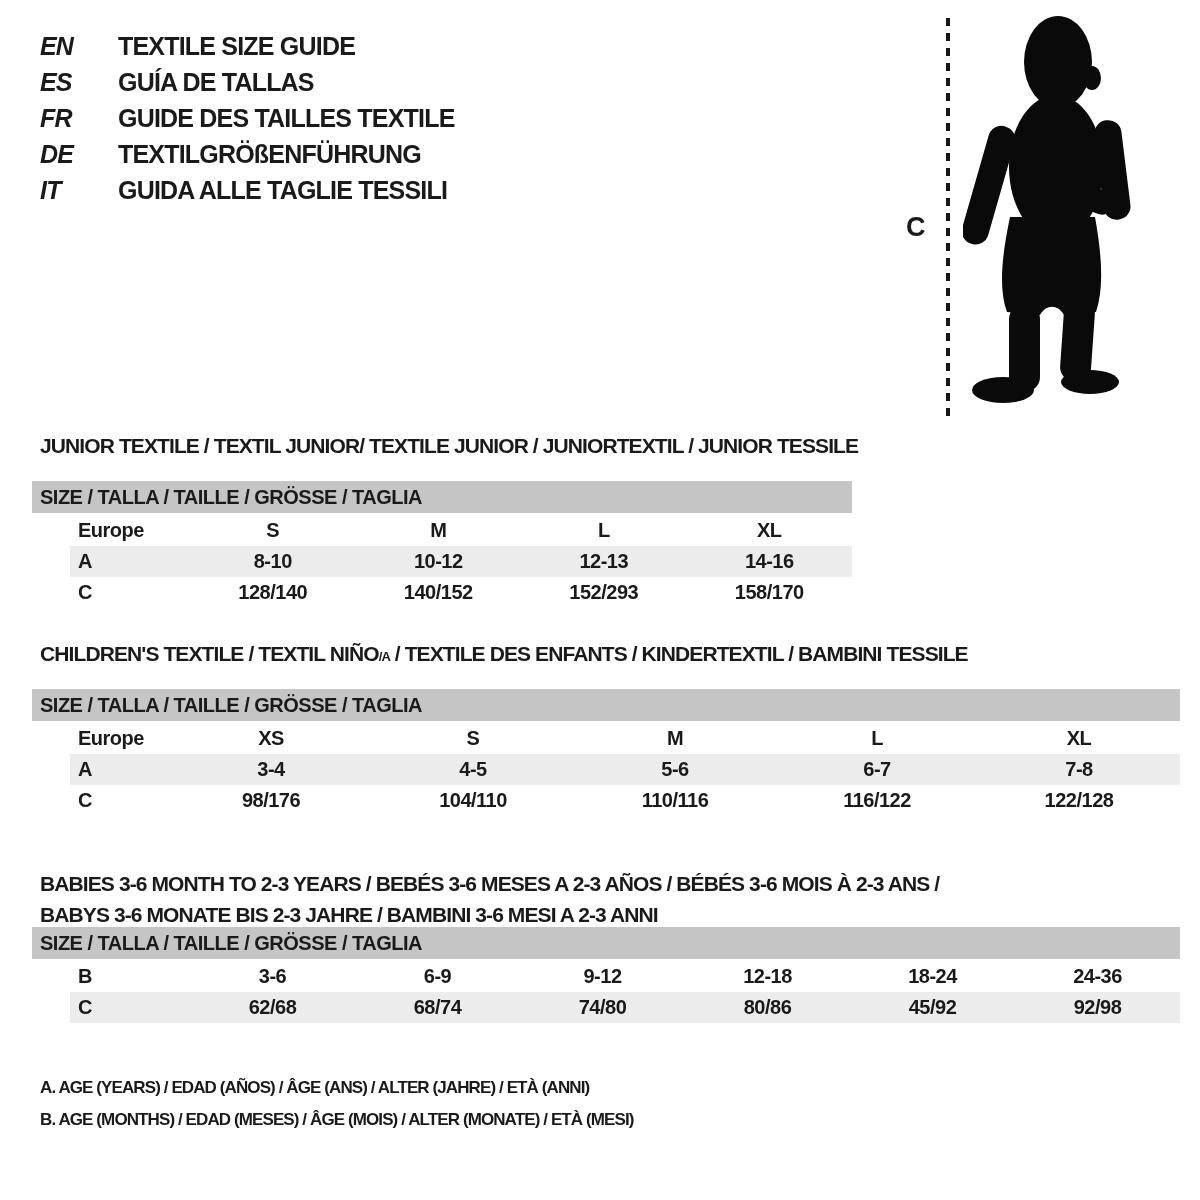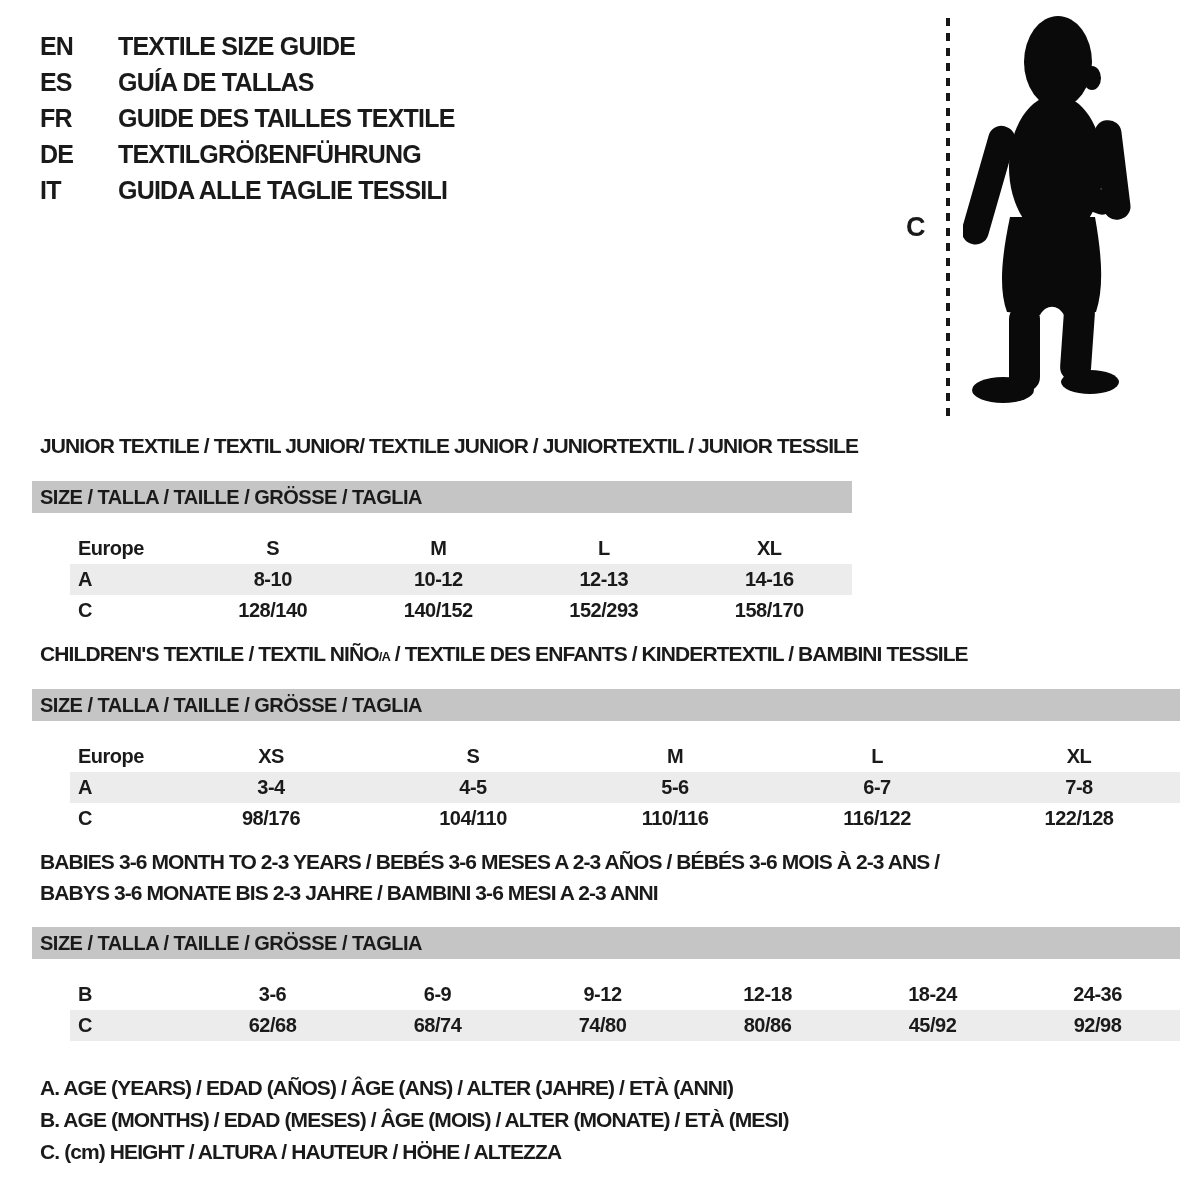--- a/index.html
+++ b/index.html
@@ -4,45 +4,45 @@
 <style>
   html,body{margin:0;padding:0;background:#ffffff;}
   .canvas{
     position:relative;width:1200px;height:1200px;background:#ffffff;
     font-family:"Liberation Sans",sans-serif;font-weight:bold;color:#1a1a1a;
     overflow:hidden;
   }
   
   .lang-block{position:absolute;left:40px;top:28px;font-size:25px;letter-spacing:-0.8px;line-height:36px;}
   .lang-row{display:flex;}
-  .lang-code{width:78px;flex:0 0 78px;}
+  .lang-code{width:78px;flex:0 0 78px;font-style:italic;}
   .lang-title{white-space:nowrap;}
   
   .measure-line{position:absolute;left:946px;top:18px;width:4px;height:398px;
     background:repeating-linear-gradient(to bottom,#161616 0 8px,transparent 8px 15px);}
   .measure-label{position:absolute;left:906px;top:212px;font-size:27px;}
   .sil-svg{position:absolute;left:963px;top:12px;}
   
   .sec-title{position:absolute;left:40px;font-size:21px;letter-spacing:-0.9px;white-space:nowrap;}
   .two-line{line-height:31px;}
   .sub{font-size:13px;}
   
   .sizetable{position:absolute;left:32px;font-size:20px;letter-spacing:-0.5px;}
-  .thead{height:32px;line-height:32px;background:var(--header-bar,#c5c5c5);padding-left:8px;margin-bottom:20px;}
+  .thead{height:32px;line-height:32px;background:var(--header-bar,#c5c5c5);padding-left:8px;margin-bottom:2px;}
   .trow{display:grid;height:31px;line-height:31px;align-items:center;margin-left:38px;}
   .cols4{grid-template-columns:120px repeat(4,1fr);}
   .cols5{grid-template-columns:100px repeat(5,1fr);}
   .cols6{grid-template-columns:120px repeat(6,1fr);}
   .tlabel{padding-left:8px;text-align:left;}
   .tcell{text-align:center;}
   .shaded{background:var(--row-shaded,#ececec);}
   .w-junior{width:820px;}
   .w-wide{width:1148px;}
   
-  .footnotes{position:absolute;left:40px;top:1072px;font-size:21px;letter-spacing:-0.9px;line-height:32px;}
+  .footnotes{position:absolute;left:40px;top:1072px;font-size:17px;letter-spacing:-0.9px;line-height:32px;}
 </style>
 </head>
 <body>
 
 <div class="canvas">
 
   <div class="lang-block">
     <div class="lang-row">
       <span class="lang-code">EN</span>
       <span class="lang-title">TEXTILE SIZE GUIDE</span>
@@ -129,21 +129,21 @@
     <div class="trow cols5">
       <span class="tlabel">C</span>
       <span class="tcell">98/176</span>
       <span class="tcell">104/110</span>
       <span class="tcell">110/116</span>
       <span class="tcell">116/122</span>
       <span class="tcell">122/128</span>
     </div>
   </div>
 
-  <div class="sec-title two-line" style="top:846px">
+  <div class="sec-title two-line" style="top:868px">
     <div>BABIES 3-6 MONTH TO 2-3 YEARS / BEBÉS 3-6 MESES A 2-3 AÑOS / BÉBÉS 3-6 MOIS À 2-3 ANS /</div>
     <div>BABYS 3-6 MONATE BIS 2-3 JAHRE / BAMBINI 3-6 MESI A 2-3 ANNI</div>
   </div>
   <div class="sizetable w-wide" style="top:927px">
     <div class="thead">SIZE / TALLA / TAILLE / GRÖSSE / TAGLIA</div>
     <div class="trow cols6">
       <span class="tlabel">B</span>
       <span class="tcell">3-6</span>
       <span class="tcell">6-9</span>
       <span class="tcell">9-12</span>
@@ -158,16 +158,15 @@
       <span class="tcell">74/80</span>
       <span class="tcell">80/86</span>
       <span class="tcell">45/92</span>
       <span class="tcell">92/98</span>
     </div>
   </div>
 
   <div class="footnotes">
     <div>A. AGE (YEARS) / EDAD (AÑOS) / ÂGE (ANS) / ALTER (JAHRE) / ETÀ (ANNI)</div>
     <div>B. AGE (MONTHS) / EDAD (MESES) / ÂGE (MOIS) / ALTER (MONATE) / ETÀ (MESI)</div>
-    <div>C. (cm) HEIGHT / ALTURA / HAUTEUR / HÖHE / ALTEZZA</div>
   </div>
 
 </div>
 
 </body></html>

